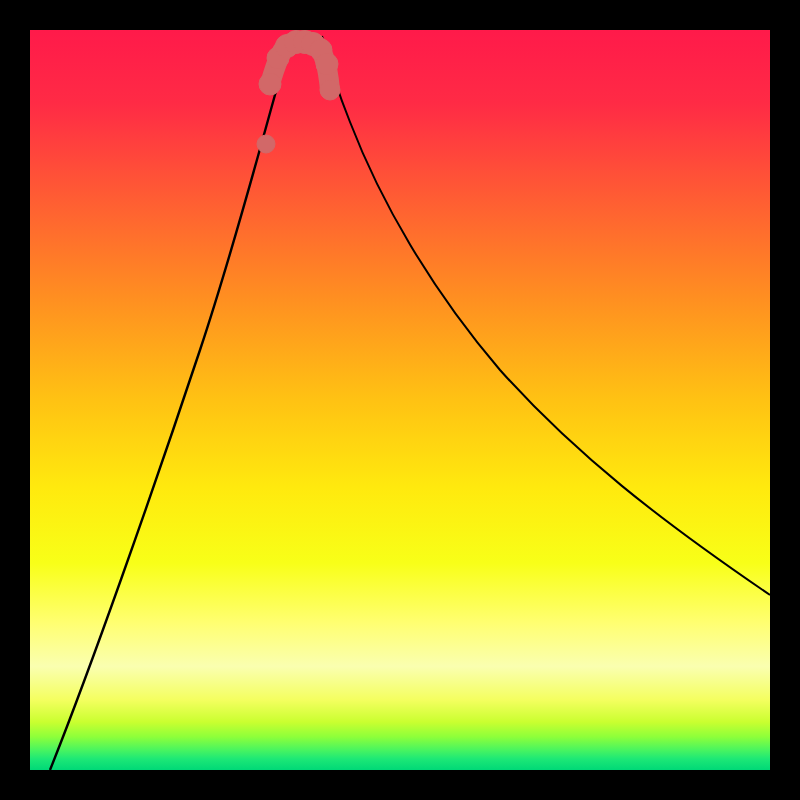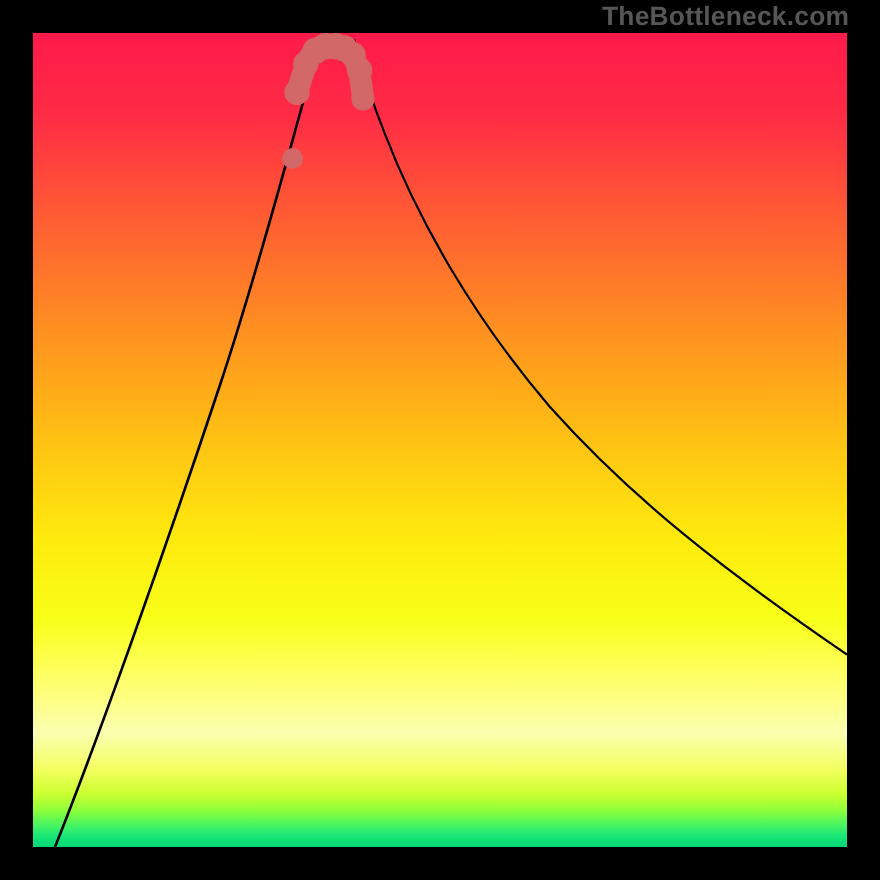--- a/index.html
+++ b/index.html
@@ -39,21 +39,20 @@
     position: absolute;
     left: 0;
     top: 0;
   }
 </style>
 </head>
 <body>
 
 <div class="frame">
 
-  <div class="attribution">TheBottleneck.com</div>
 
   <div class="plot-area">
 
     <svg width="740" height="740" viewBox="0 0 740 740">
       <defs>
         <linearGradient id="bg" x1="0" y1="0" x2="0" y2="1">
           <stop offset="0" stop-color="#ff1a4a"></stop>
           <stop offset="0.10" stop-color="#ff2b45"></stop>
           <stop offset="0.22" stop-color="#ff5a34"></stop>
           <stop offset="0.36" stop-color="#ff8e21"></stop>

